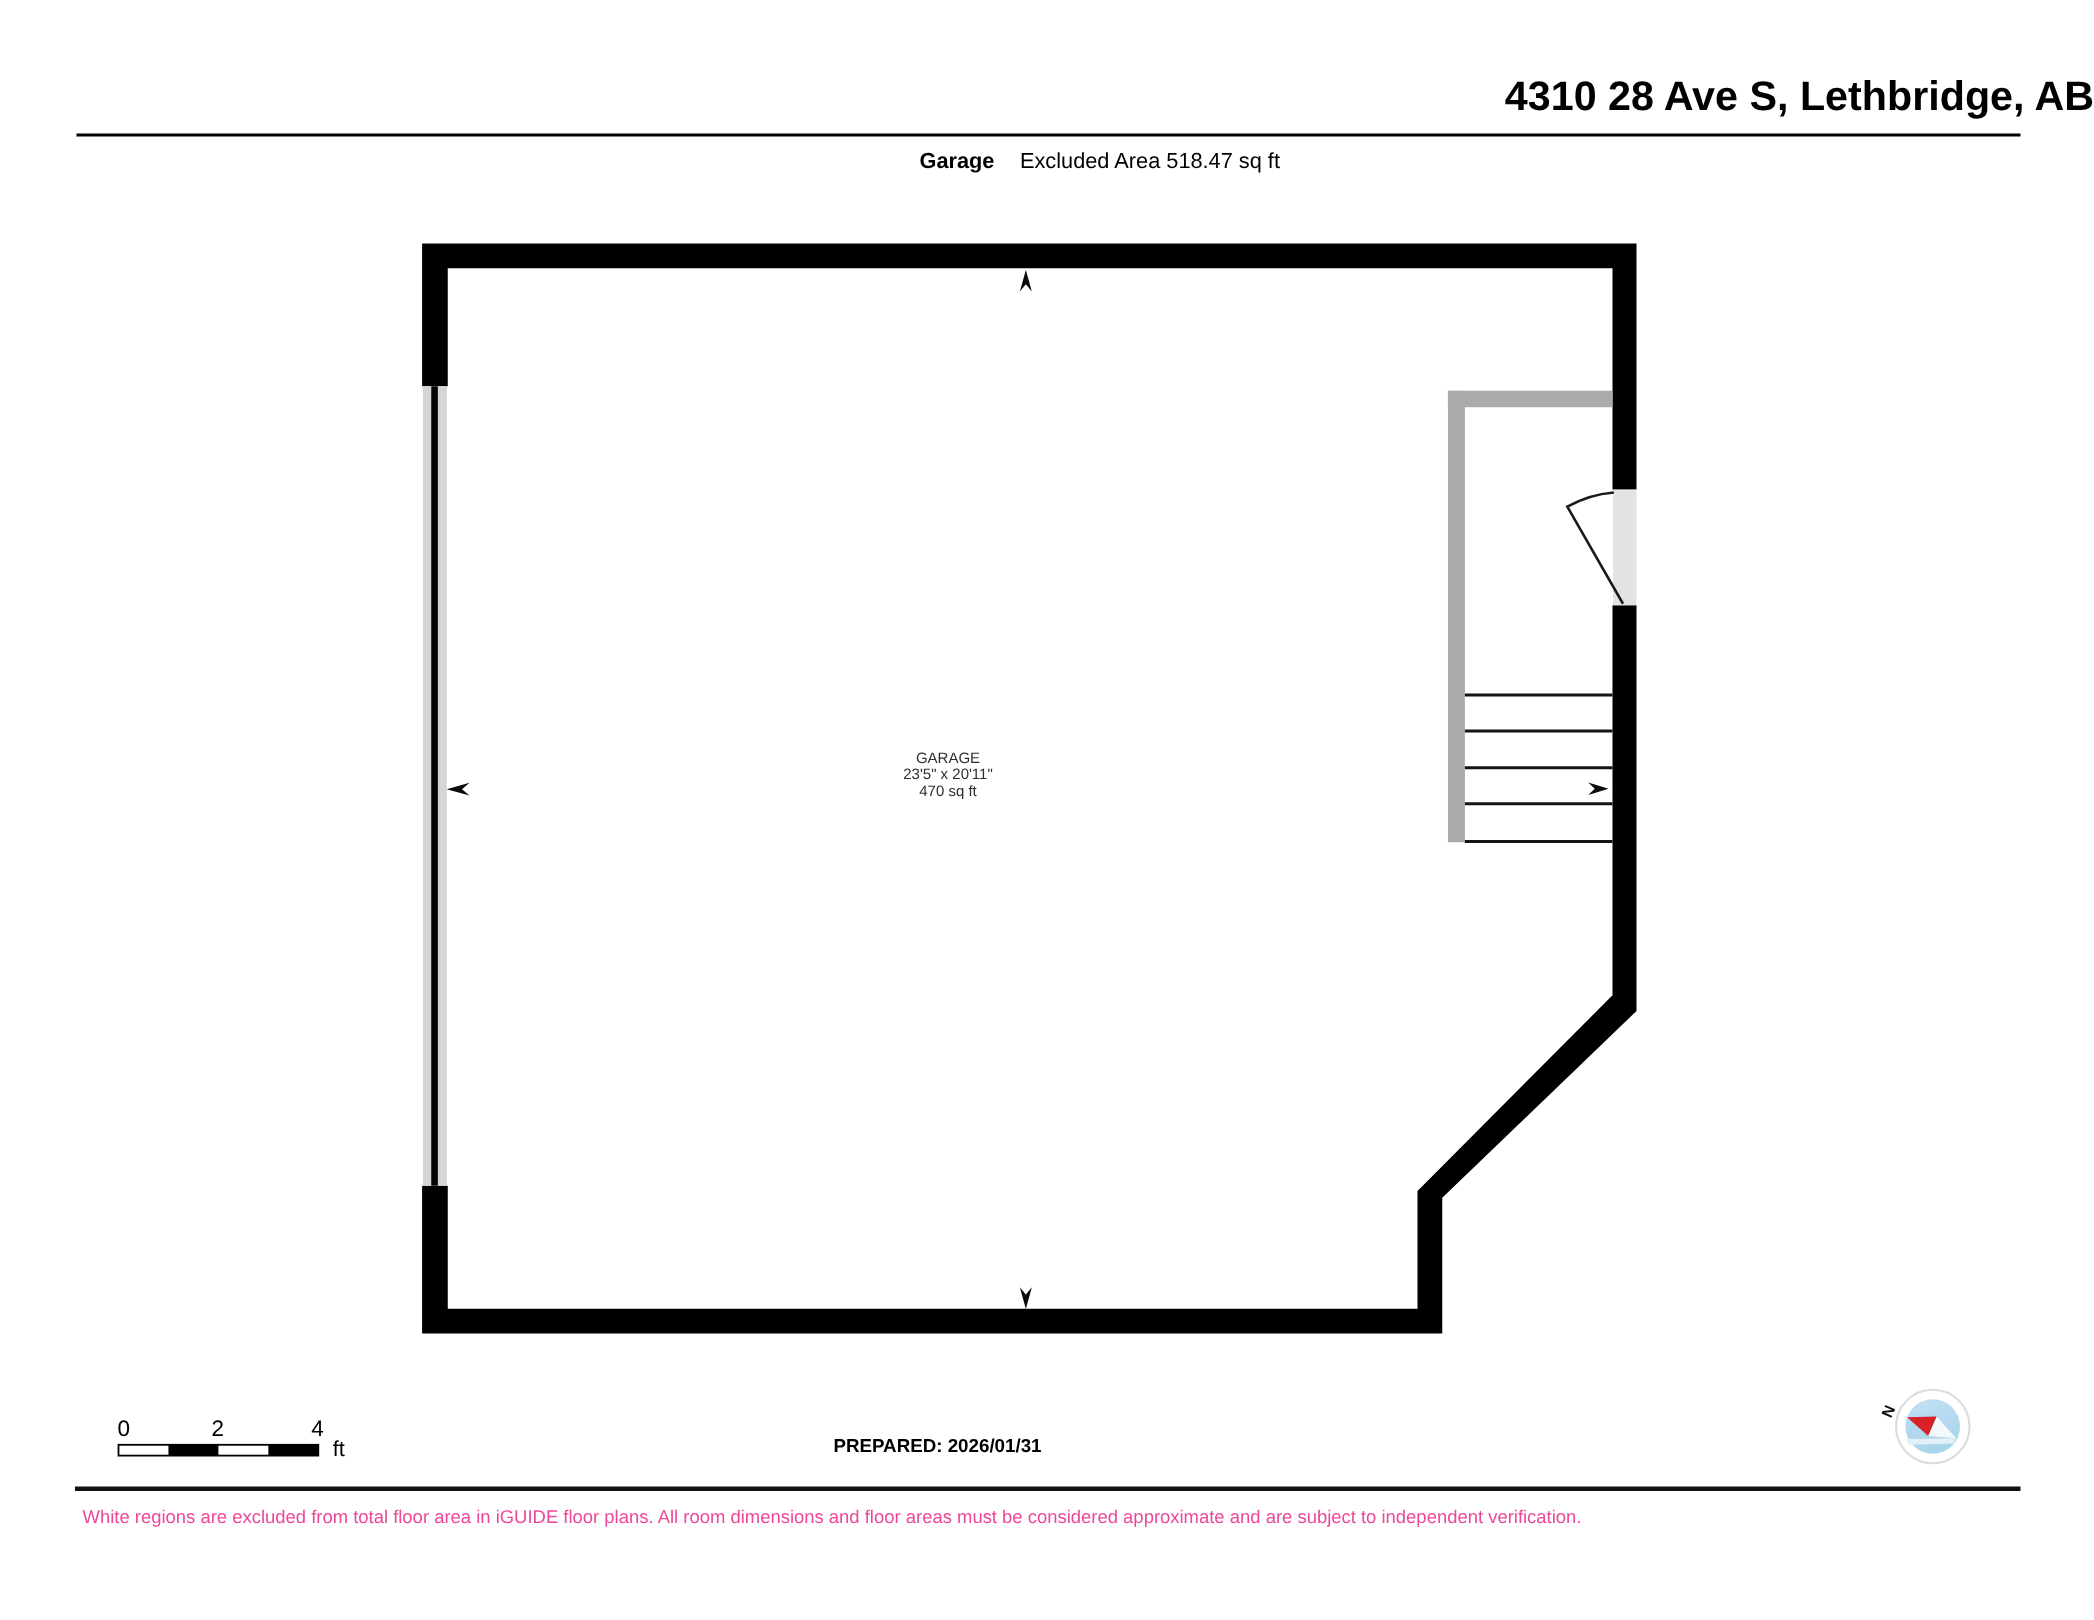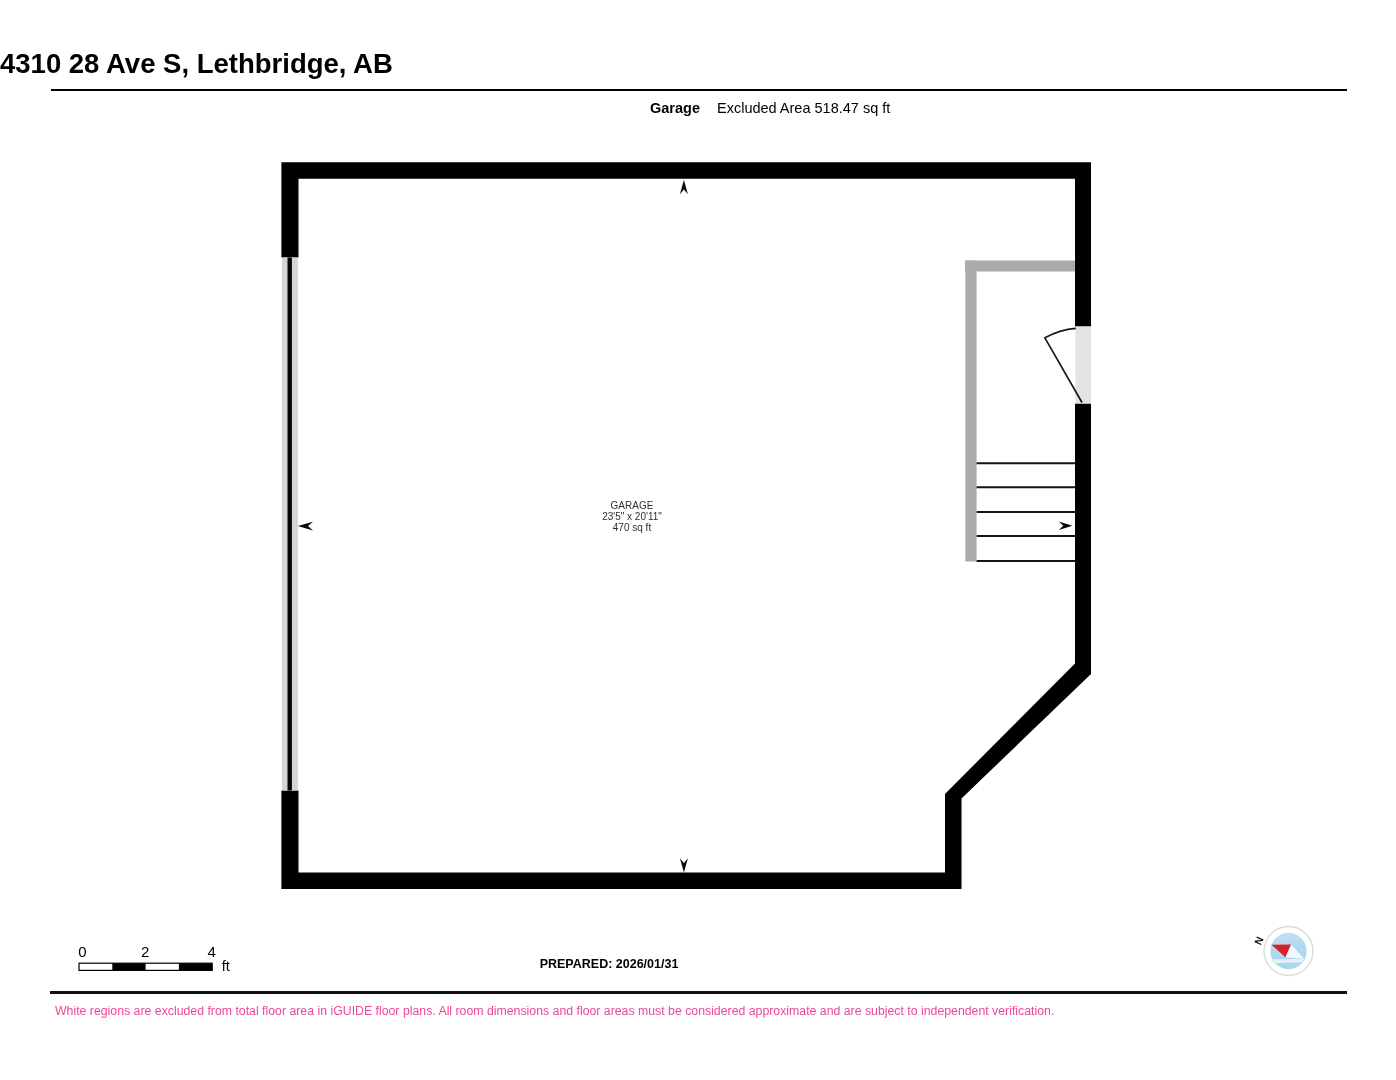--- a/index.html
+++ b/index.html
@@ -3,25 +3,25 @@
 <meta charset="utf-8">
 <style>
   html,body{margin:0;padding:0;}
   body{width:1396px;height:1080px;background:#ffffff;position:relative;overflow:hidden;
        font-family:"Liberation Sans", sans-serif;}
   .abs{position:absolute;}
 </style>
 </head>
 <body>
 
-  <div class="abs" style="left:0;top:50px;width:1396px;text-align:left;font-size:27.5px;font-weight:bold;color:#000;line-height:27.5px;">4310 28 Ave S, Lethbridge, AB</div>
+  <div class="abs" style="left:0;top:50px;width:1396px;text-align:right;font-size:27.5px;font-weight:bold;color:#000;line-height:27.5px;">4310 28 Ave S, Lethbridge, AB</div>
 
   <div class="abs" style="left:50.5px;top:88.8px;width:1296px;height:2.6px;background:#000;"></div>
 
-  <div class="abs" style="left:650px;top:100px;font-size:14.5px;color:#000;"><span style="font-weight:bold;">Garage</span><span style="display:inline-block;width:17px;"></span><span>Excluded Area 518.47 sq ft</span></div>
+  <div class="abs" style="left:613px;top:100px;font-size:14.5px;color:#000;"><span style="font-weight:bold;">Garage</span><span style="display:inline-block;width:17px;"></span><span>Excluded Area 518.47 sq ft</span></div>
 
   <svg class="abs" style="left:0;top:0;" width="1396" height="1080" viewBox="0 0 1396 1080">
 
     <path d="M281.4,162.3 H1091 V674 L961.5,798.5 V889 H281.4 Z M298.5,178.8 H1075 V663.5 L945,794 V872.5 H298.5 Z" fill="#000" fill-rule="evenodd"></path>
 
     <rect x="280.4" y="257.5" width="19" height="533" fill="#ffffff"></rect>
     <rect x="281.9" y="257.5" width="16" height="533" fill="#d5d5d5"></rect>
     <rect x="287.5" y="257.5" width="4.4" height="533" fill="#050505"></rect>
 
     <rect x="1074" y="326.3" width="19" height="77.2" fill="#ffffff"></rect>
@@ -73,17 +73,17 @@
       </defs>
       <circle cx="1288.5" cy="951" r="24.5" fill="#ffffff" stroke="#dcdcdc" stroke-width="1.4"></circle>
       <circle cx="1288.5" cy="951" r="18.2" fill="url(#discg)"></circle>
       <polygon points="1271.4,944.8 1291.2,944.4 1285.5,957.3" fill="#d6232a"></polygon>
       <polygon points="1291.2,944.4 1304.1,958.8 1285.5,957.3" fill="#f2f8fc"></polygon>
       <polygon points="1270.8,959.3 1304.3,958.9 1302,962.4 1272.5,963.2" fill="#e4f0f7"></polygon>
       <text x="1255.2" y="944.8" font-family="Liberation Sans, sans-serif" font-size="10.5px" font-weight="bold" fill="#111" transform="rotate(-66 1258.7 941)">N</text>
     </g>
   </svg>
 
-  <div class="abs" style="left:0;top:956.5px;width:1218px;text-align:center;font-size:12.5px;font-weight:bold;color:#000;">PREPARED: 2026/01/31</div>
+  <div class="abs" style="left:16px;top:956.5px;width:1218px;text-align:center;font-size:12.5px;font-weight:bold;color:#000;">PREPARED: 2026/01/31</div>
 
   <div class="abs" style="left:50px;top:991.2px;width:1297px;height:2.7px;background:#111;"></div>
 
   <div class="abs" style="left:55px;top:1003.5px;font-size:12.3px;color:#ec4899;">White regions are excluded from total floor area in iGUIDE floor plans. All room dimensions and floor areas must be considered approximate and are subject to independent verification.</div>
 
 </body></html>

